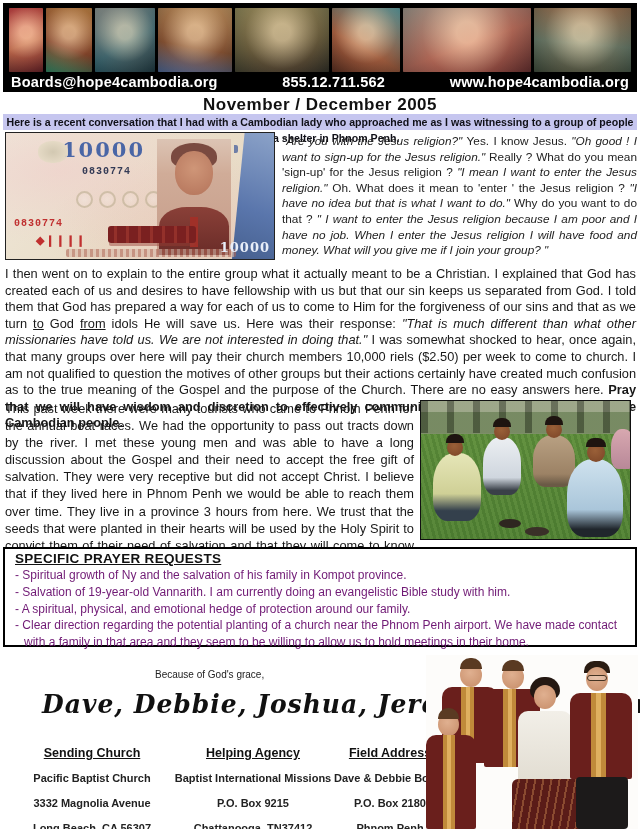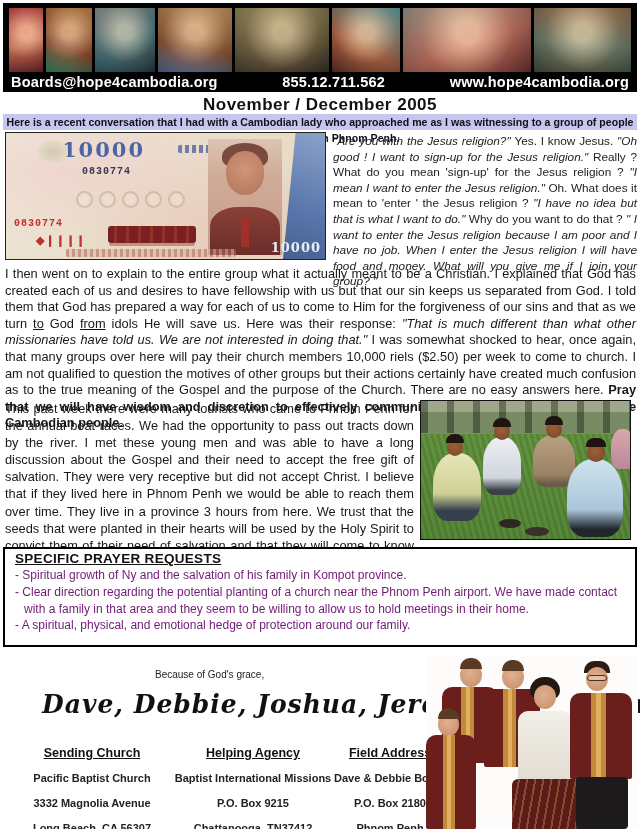--- a/index.html
+++ b/index.html
@@ -25,21 +25,21 @@
   .photo:nth-child(8){ flex:1;      background:linear-gradient(185deg,#9a7a5a,#6a8a7a 55%,#4a5a48); }
   .contact-bar { display:flex; justify-content:space-between; align-items:center;
     padding:1px 8px 0 8px; height:19px; color:#fff; font-weight:bold; font-size:14.5px; letter-spacing:.2px; }
   
   .issue-title { position:absolute; top:95px; left:0; width:100%; text-align:center;
     font-weight:bold; font-size:17px; letter-spacing:.5px; color:#111; }
   .intro-banner { position:absolute; top:114px; left:3px; width:634px; height:16px;
     background:#c6c6ef; text-align:center; font-size:10.6px; font-weight:bold; color:#101018; line-height:16px; }
   
   .lead-row { position:absolute; top:132px; left:5px; width:632px; display:flex; }
-  .banknote { position:relative; width:321px; height:128px; border:1px solid #222; flex:none;
+  .banknote { position:relative; width:270px; height:128px; border:1px solid #222; flex:none;
     background:
       radial-gradient(ellipse at 20% 30%, rgba(240,200,200,.5), transparent 60%),
       radial-gradient(ellipse at 70% 80%, rgba(230,180,170,.4), transparent 55%),
       linear-gradient(135deg,#efe8da,#e9ddc8 55%,#e6d8c4);
     overflow:hidden; }
   .bn-denom-top { position:absolute; left:56px; top:4px; font-family:"DejaVu Serif",serif;
     font-weight:bold; font-size:21px; color:#4a66a6; letter-spacing:2px; }
   .bn-khmer-small { position:absolute; left:172px; top:12px; width:60px; height:8px;
     background:repeating-linear-gradient(90deg,#50689f 0 4px,transparent 4px 7px); border-radius:2px; opacity:.8; }
   .bn-serial-top { position:absolute; left:76px; top:33px; font-family:"Liberation Mono",monospace;
@@ -202,22 +202,23 @@
       <span class="person" style="left:190px;top:28px;width:24px;height:40px;background:linear-gradient(180deg,#d8a8b0,#b88898);"></span>
 
       <span style="position:absolute;left:78px;top:118px;width:22px;height:9px;border-radius:50%;background:#2e2620;"></span>
       <span style="position:absolute;left:104px;top:126px;width:24px;height:9px;border-radius:50%;background:#3a3028;"></span>
     </div>
   </div>
 
   <div class="prayer-box">
     <div class="prayer-title">SPECIFIC PRAYER REQUESTS</div>
     <div class="prayer-item">- Spiritual growth of Ny and the salvation of his family in Kompot province.</div>
+    <div class="prayer-item">- Salvation of 19-year-old Vannarith. I am currently doing an evangelistic Bible study with him.</div>
+    <div class="prayer-item">- A spiritual, physical, and emotional hedge of protection around our family.</div>
     <div class="prayer-item">- Clear direction regarding the potential planting of a church near the Phnom Penh airport. We have made contact with a family in that area and they seem to be willing to allow us to hold meetings in their home.</div>
-    <div class="prayer-item">- A spiritual, physical, and emotional hedge of protection around our family.</div>
   </div>
 
   <div class="closing-line">Because of God's grace,</div>
   <div class="signature">Dave, Debbie, Joshua, Jeremy, and Jason</div>
 
   <div class="footer-col col-sending">
     <div class="col-title">Sending Church</div>
     <div class="col-line">Pacific Baptist Church</div>
     <div class="col-line">3332 Magnolia Avenue</div>
     <div class="col-line">Long Beach, CA 56307</div>

